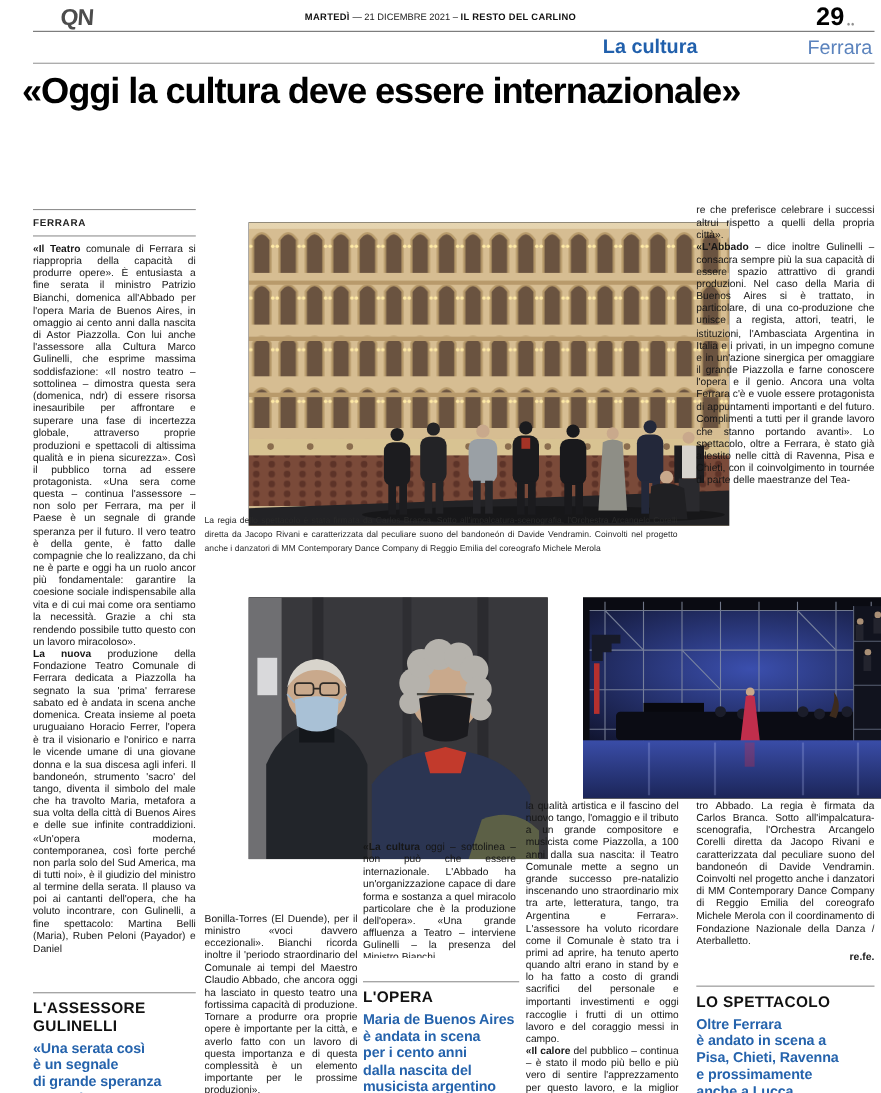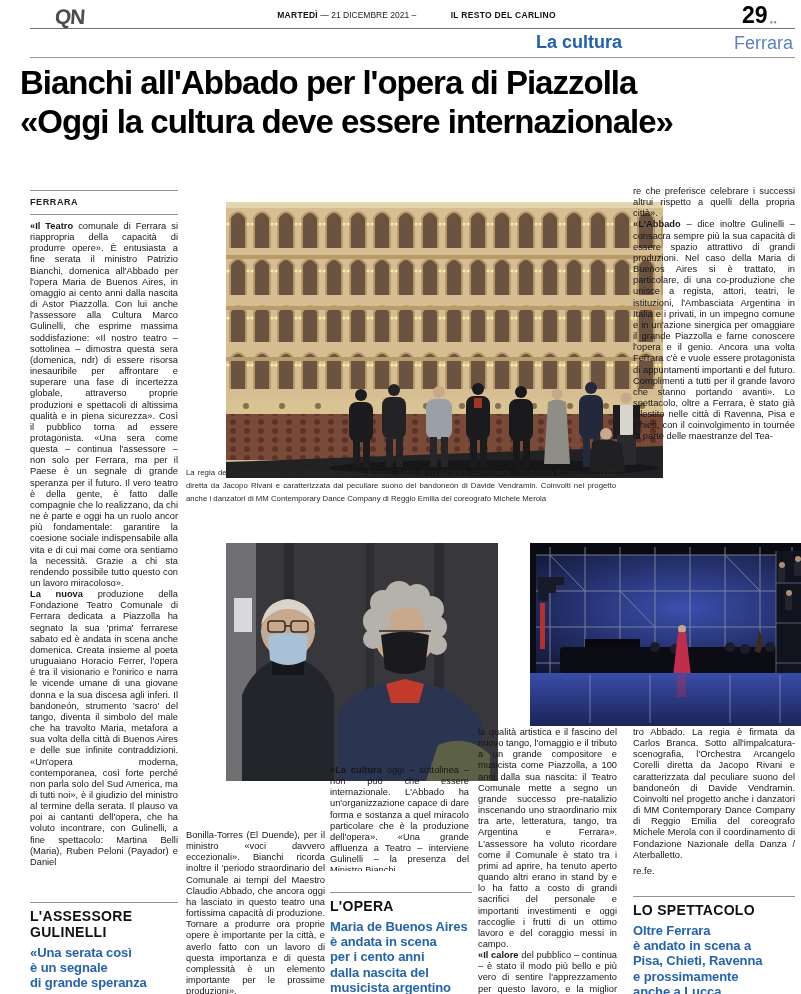--- a/index.html
+++ b/index.html
@@ -6,46 +6,46 @@
   .page{position:relative;width:801px;height:994px;background:#fff;overflow:hidden;
         font-family:"Liberation Sans",sans-serif;color:#161616;}
   .rule{position:absolute;border-top:1px solid #8a8a8a;height:0;}
   .rule-top{top:28px;left:30px;right:6px;border-color:#6f6f6f;}
   .rule-section{top:57px;left:30px;right:6px;border-color:#9a9a9a;}
 
   
   .logo{position:absolute;left:55px;top:5px;font-size:21px;font-weight:900;color:#4c4c4c;
         letter-spacing:-1px;transform:skewX(-4deg);}
   .dateline{position:absolute;left:0;right:0;top:10px;text-align:center;font-size:8.5px;color:#111;}
-  .dateline .b{font-weight:800;letter-spacing:.3px;margin-left:32px;}
+  .dateline .b{font-weight:800;letter-spacing:.3px;}
   .dateline .mid{font-weight:400;color:#222;}
   .pageno{position:absolute;right:24px;top:2px;font-size:23px;font-weight:800;color:#000;}
   .pageno .dots{font-size:14px;color:#8f8f8f;font-weight:700;margin-left:2px;}
 
-  .section-name{position:absolute;left:536px;top:32px;font-size:18px;font-weight:800;color:#2160ac;}
+  .section-name{position:absolute;left:548px;top:32px;font-size:18px;font-weight:800;color:#2160ac;}
   .edition{position:absolute;right:8px;top:33px;font-size:18px;font-weight:400;color:#5b83bd;}
 
   
   .headline{position:absolute;left:20px;top:63px;margin:0;font-size:33px;line-height:39px;
             font-weight:800;letter-spacing:-1px;color:#000;white-space:nowrap;}
   .standfirst{position:absolute;left:20px;top:150px;font-size:12.5px;color:#111;
               letter-spacing:-.1px;white-space:nowrap;}
 
   
   .body{position:absolute;font-size:9.3px;line-height:11.15px;text-align:justify;
         color:#161616;overflow:hidden;hyphens:auto;-webkit-hyphens:auto;}
   .body p{margin:0;}
   .body b{font-weight:700;}
   .col1{left:30px;top:221px;width:148px;height:678px;}
   .col2{left:186px;top:782px;width:139px;height:190px;margin-top:48px;}
   .col3{left:330px;top:765px;width:139px;height:106px;}
   .col4{left:478px;top:727px;width:139px;height:267px;}
   .col5top{left:633px;top:186px;width:162px;height:340px;}
   .col5bot{left:633px;top:727px;width:162px;height:166px;}
-  .signature{display:block;font-weight:400;margin-top:4px;font-size:9.5px;}
+  .signature{display:block;text-align:right;font-weight:700;margin-top:4px;font-size:9.5px;}
 
   .kickerbox{position:absolute;left:30px;top:190px;width:148px;border-top:1px solid #909090;
              border-bottom:1px solid #909090;padding:6px 0 7px;font-size:9px;font-weight:600;
              letter-spacing:.6px;color:#222;}
 
   
   .photo{position:absolute;overflow:hidden;background:#222;}
   .photo svg{display:block;width:100%;height:100%;}
   .photo-main{left:186px;top:186px;width:437px;height:276px;}
   .photo-men{left:186px;top:527px;width:272px;height:238px;}
@@ -76,21 +76,20 @@
   <div class="pageno">
     <span>29</span><span class="dots">‥</span>
   </div>
   <div class="rule rule-top"></div>
 
   <div class="section-name">La cultura</div>
   <div class="edition">Ferrara</div>
   <div class="rule rule-section"></div>
 
   <h1 class="headline">
-    <div>Bianchi all'Abbado per l'opera di Piazzolla</div>
     <div>«Oggi la cultura deve essere internazionale»</div>
   </h1>
 
   <div class="kickerbox">
     <span>FERRARA</span>
   </div>
   <div class="body col1">
     <p><b>«Il Teatro</b><span> comunale di Ferrara si riappropria della capacità di produrre opere». È entusiasta a fine serata il ministro Patrizio Bianchi, domenica all'Abbado per l'opera Maria de Buenos Aires, in omaggio ai cento anni dalla nascita di Astor Piazzolla. Con lui anche l'assessore alla Cultura Marco Gulinelli, che esprime massima soddisfazione: «Il nostro teatro – sottolinea – dimostra questa sera (domenica, ndr) di essere risorsa inesauribile per affrontare e superare una fase di incertezza globale, attraverso proprie produzioni e spettacoli di altissima qualità e in piena sicurezza». Così il pubblico torna ad essere protagonista. «Una sera come questa – continua l'assessore – non solo per Ferrara, ma per il Paese è un segnale di grande speranza per il futuro. Il vero teatro è della gente, è fatto dalle compagnie che lo realizzano, da chi ne è parte e oggi ha un ruolo ancor più fondamentale: garantire la coesione sociale indispensabile alla vita e di cui mai come ora sentiamo la necessità. Grazie a chi sta rendendo possibile tutto questo con un lavoro miracoloso».</span></p>
     <p><b>La nuova</b><span> produzione della Fondazione Teatro Comunale di Ferrara dedicata a Piazzolla ha segnato la sua 'prima' ferrarese sabato ed è andata in scena anche domenica. Creata insieme al poeta uruguaiano Horacio Ferrer, l'opera è tra il visionario e l'onirico e narra le vicende umane di una giovane donna e la sua discesa agli inferi. Il bandoneón, strumento 'sacro' del tango, diventa il simbolo del male che ha travolto Maria, metafora a sua volta della città di Buenos Aires e delle sue infinite contraddizioni. «Un'opera moderna, contemporanea, così forte perché non parla solo del Sud America, ma di tutti noi», è il giudizio del ministro al termine della serata. Il plauso va poi ai cantanti dell'opera, che ha voluto incontrare, con Gulinelli, a fine spettacolo: Martina Belli (Maria), Ruben Peloni (Payador) e Daniel</span></p>
   </div>

